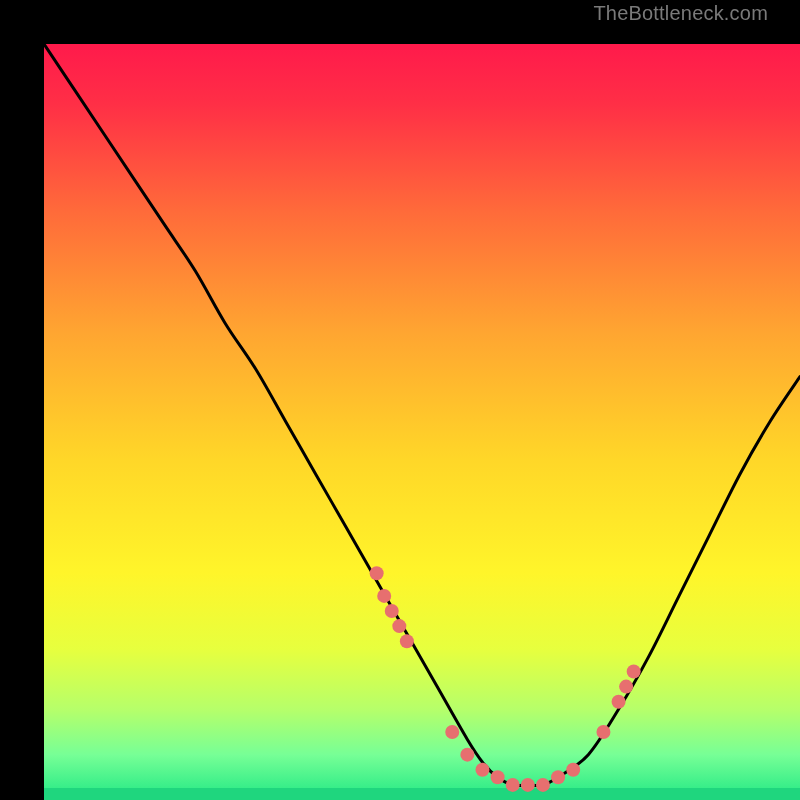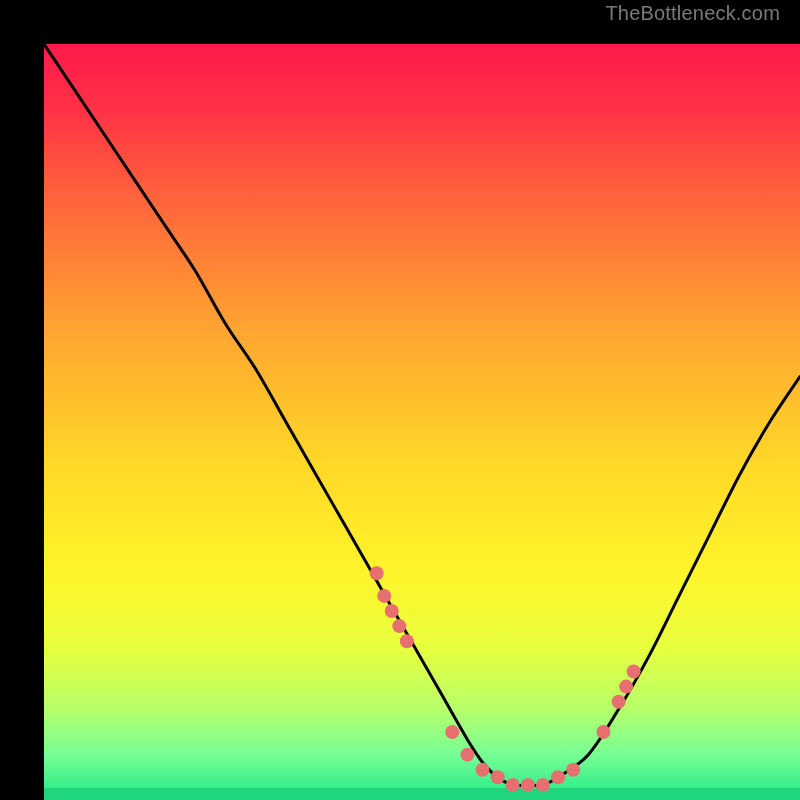--- a/index.html
+++ b/index.html
@@ -22,21 +22,21 @@
   .plot-area {
     position: absolute;
     left: 22px;
     top: 22px;
     width: 756px;
     height: 756px;
   }
   .watermark {
     position: absolute;
     top: 2px;
-    right: 20px;
+    right: 32px;
     color: #7a7a7a;
     font-size: 20px;
     font-weight: 500;
     letter-spacing: 0.2px;
   }
   svg {
     display: block;
   }
 </style>
 </head>

